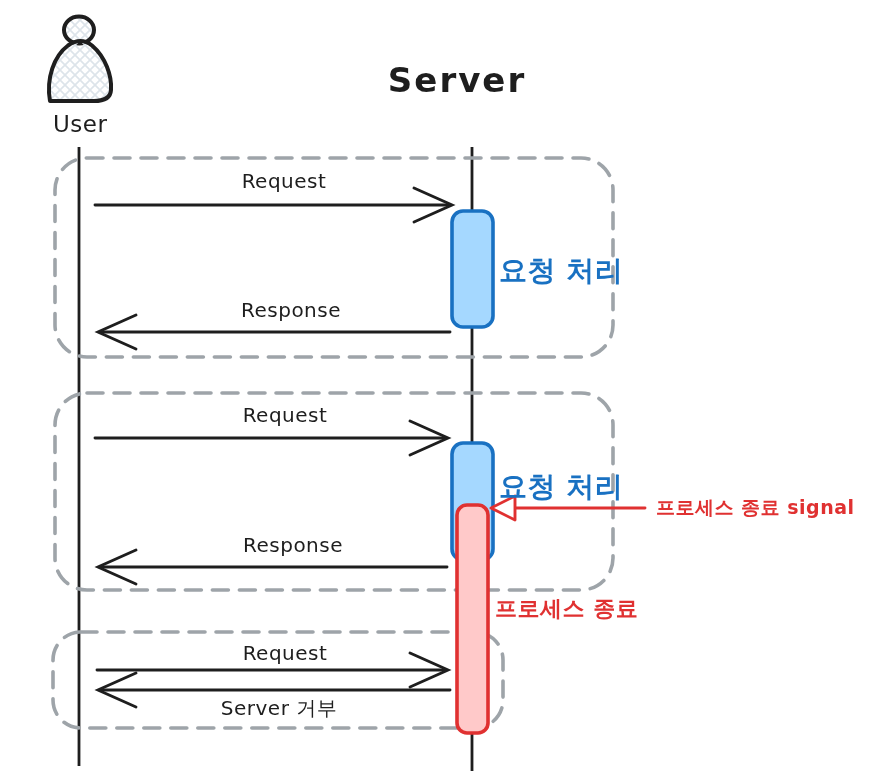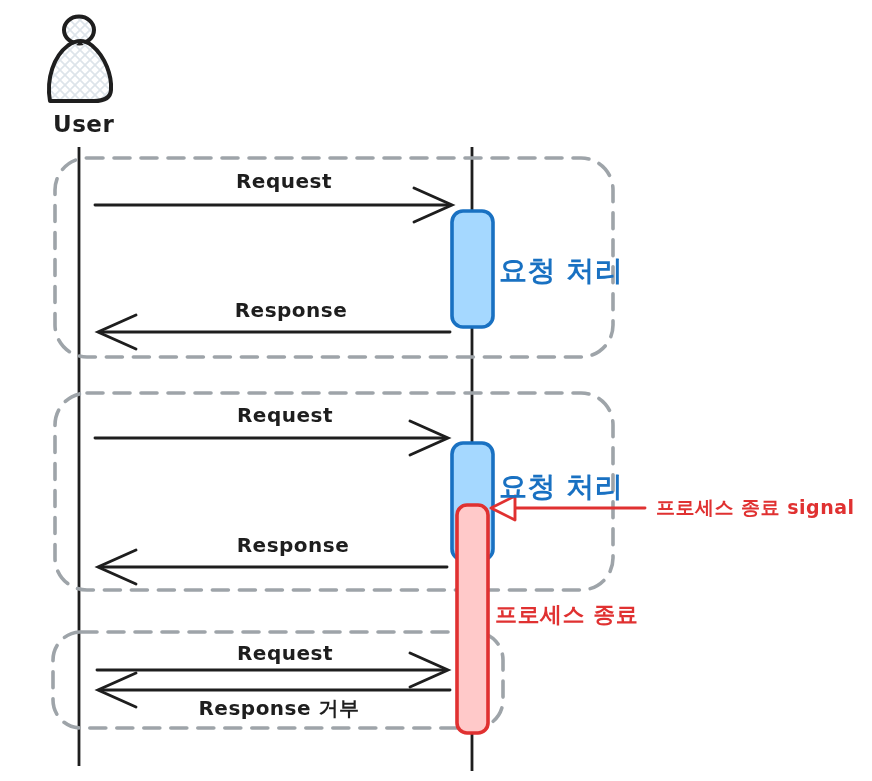--- a/index.html
+++ b/index.html
@@ -7,21 +7,21 @@
     position:relative;
     width:872px;height:781px;
     background:#ffffff;
     font-family:"DejaVu Sans","Liberation Sans",sans-serif;
     overflow:hidden;
   }
   svg.layer{position:absolute;left:0;top:0;}
   .lbl{
     position:absolute;
     color:#1e1e1e;
-    font-weight:700;
+    font-weight:400;
     white-space:nowrap;
     line-height:1.1;
     letter-spacing:0.5px;
   }
   .lbl.center{transform:translateX(-50%);}
   .title{font-size:34px;font-weight:bold;letter-spacing:2px;}
   .actor-name{font-size:23px;}
   .msg{font-size:20px;}
   .blue-note{color:#1971c2;font-size:28px;font-weight:bold;}
   .red-note{color:#e03131;font-size:22px;font-weight:bold;}
@@ -86,29 +86,30 @@
         <polyline points="136,673 98,690 136,707"></polyline>
       </g>
     </g>
 
     <g>
       <line x1="513" y1="508" x2="645" y2="508" stroke="#e03131" stroke-width="2.9" stroke-linecap="round"></line>
       <polygon points="491,508 515,496 515,520" fill="#ffffff" stroke="#e03131" stroke-width="2.9" stroke-linejoin="round"></polygon>
     </g>
   </svg>
 
+  <div class="lbl title center" style="left:457px;top:62px;">Server</div>
 
   <div class="lbl actor-name" style="left:53px;top:112px;">User</div>
 
   <div class="lbl msg center" style="left:284px;top:170px;">Request</div>
   <div class="lbl blue-note" style="left:499px;top:256px;">요청 처리</div>
   <div class="lbl msg center" style="left:291px;top:299px;">Response</div>
 
   <div class="lbl msg center" style="left:285px;top:404px;">Request</div>
   <div class="lbl blue-note" style="left:499px;top:472px;">요청 처리</div>
   <div class="lbl red-note small" style="left:656px;top:497px;">프로세스 종료 signal</div>
   <div class="lbl msg center" style="left:293px;top:534px;">Response</div>
-  <div class="lbl red-note" style="left:495px;top:597px;margin-top:6px;">프로세스 종료</div>
+  <div class="lbl red-note" style="left:495px;top:597px;">프로세스 종료</div>
 
   <div class="lbl msg center" style="left:285px;top:642px;">Request</div>
-  <div class="lbl msg center" style="left:279px;top:697px;">Response 거부</div>
+  <div class="lbl msg center" style="left:279px;top:697px;">Server 거부</div>
 
 </div>
 
 </body></html>

